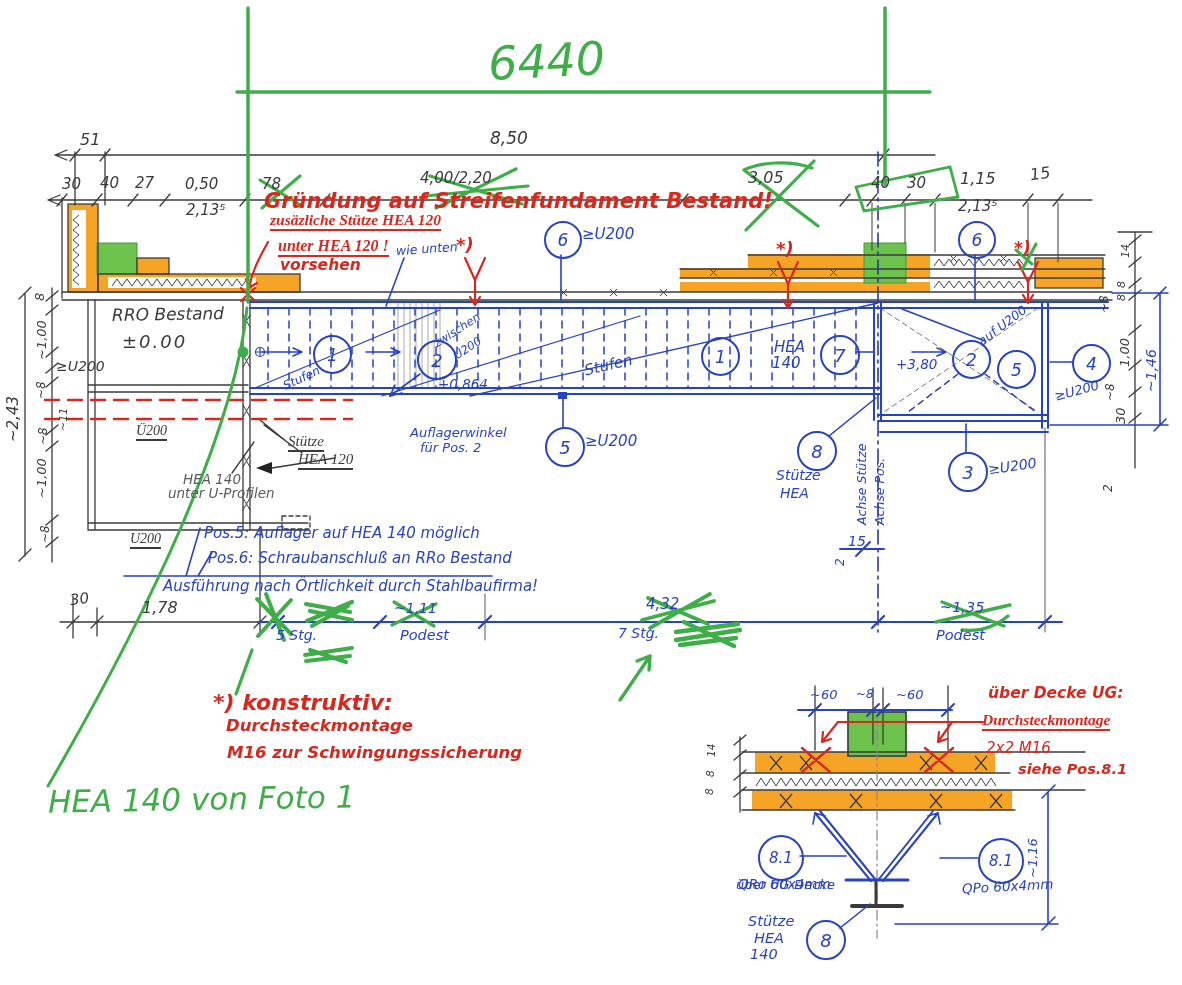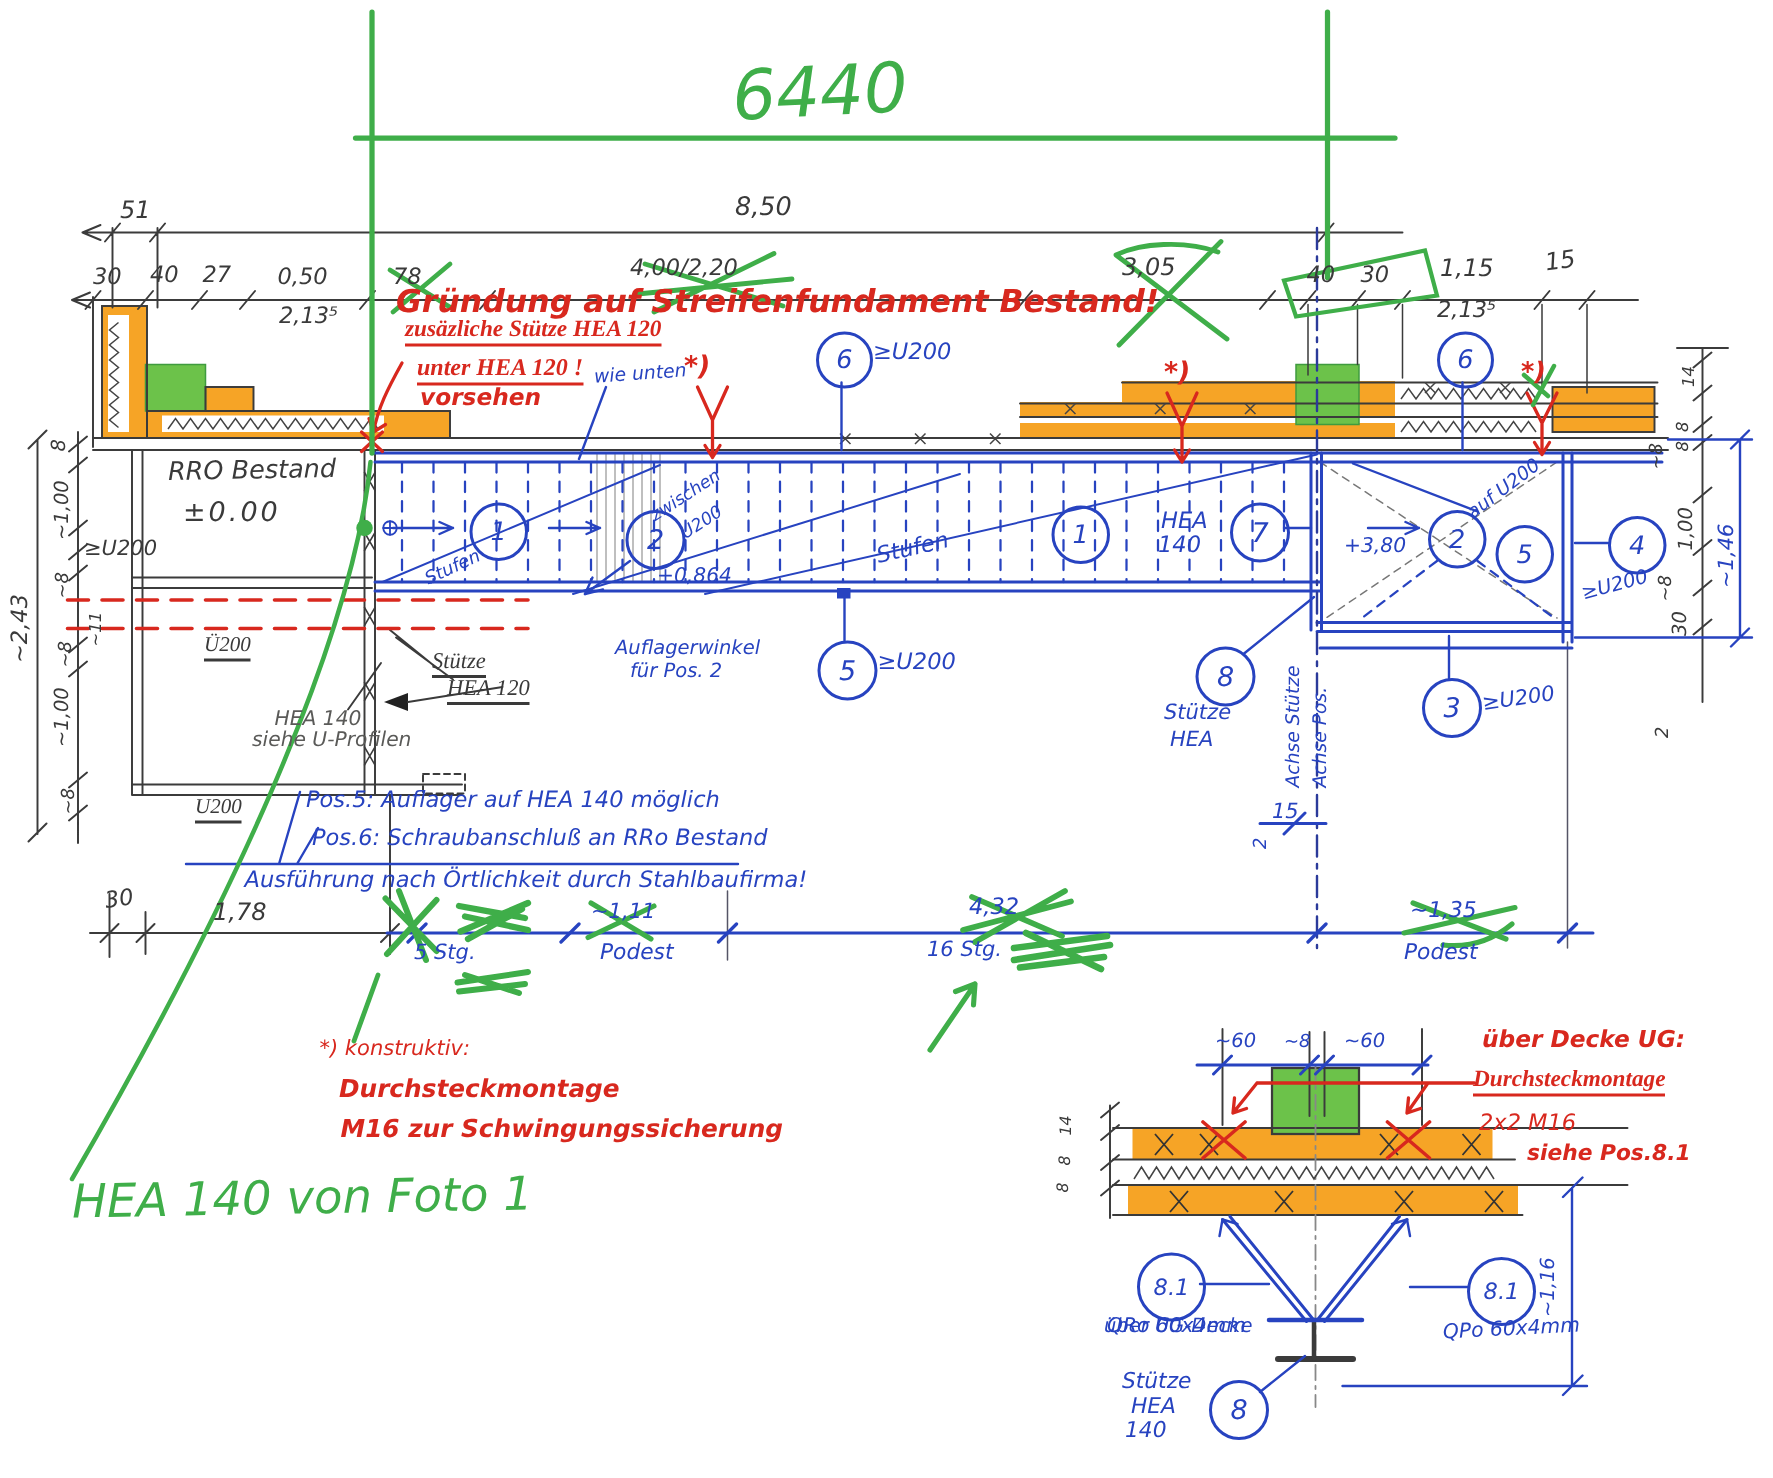--- a/index.html
+++ b/index.html
@@ -183,21 +183,21 @@
 <div class="t pen r90" style="left:1102px;top:492px;font-size:12px;">2</div>
 <div class="t blue r90" style="left:1144px;top:392px;font-size:14px;">~1,46</div>
 
 <div class="t pen" style="left:112px;top:306px;font-size:17px;transform:rotate(-1deg);">RRO Bestand</div>
 <div class="t pen" style="left:122px;top:333px;font-size:18px;letter-spacing:2px;">±0.00</div>
 <div class="t pen ul" style="left:136px;top:424px;font-size:14px;text-align:right;">Ü200</div>
 <div class="t pen ul" style="left:130px;top:532px;font-size:14px;">U200</div>
 <div class="t pen ul" style="left:288px;top:434px;font-size:15px;">Stütze</div>
 <div class="t pen ul" style="left:298px;top:452px;font-size:15px;">HEA 120</div>
 <div class="t gy" style="left:183px;top:473px;font-size:13.5px;">HEA 140</div>
-<div class="t gy" style="left:168px;top:487px;font-size:13.5px;">siehe U-Profilen</div>
+<div class="t gy" style="left:168px;top:487px;font-size:13.5px;">unter U-Profilen</div>
 
 <div class="t red" style="left:264px;top:191px;font-size:21px;font-weight:600;font-style:italic;">Gründung auf Streifenfundament Bestand!</div>
 <div class="t red ul" style="left:270px;top:212px;font-size:15.5px;font-weight:600;">zusäzliche Stütze HEA 120</div>
 <div class="t red ul" style="left:278px;top:238px;font-size:16px;font-weight:600;">unter HEA 120 !</div>
 <div class="t red" style="left:280px;top:258px;font-size:15.5px;font-weight:600;">vorsehen</div>
 <div class="t red" style="left:456px;top:236px;font-size:18px;font-weight:600;">*)</div>
 <div class="t red" style="left:776px;top:240px;font-size:18px;font-weight:600;">*)</div>
 <div class="t red" style="left:1014px;top:240px;font-size:17px;font-weight:600;">*)</div>
 
 <div class="t blue" style="left:396px;top:243px;font-size:12.5px;transform:rotate(-4deg);">wie unten</div>
@@ -239,25 +239,25 @@
 <div class="t blue" style="left:204px;top:526px;font-size:15px;">Pos.5: Auflager auf HEA 140 möglich</div>
 <div class="t blue" style="left:208px;top:551px;font-size:15px;">Pos.6: Schraubanschluß an RRo Bestand</div>
 <div class="t blue" style="left:163px;top:579px;font-size:15px;">Ausführung nach Örtlichkeit durch Stahlbaufirma!</div>
 
 <div class="t pen" style="left:70px;top:592px;font-size:15px;transform:rotate(-8deg);">30</div>
 <div class="t pen" style="left:142px;top:600px;font-size:16px;">1,78</div>
 <div class="t blue" style="left:276px;top:628px;font-size:14px;">5 Stg.</div>
 <div class="t blue" style="left:394px;top:601px;font-size:14px;">~1,11</div>
 <div class="t blue" style="left:400px;top:628px;font-size:14.5px;">Podest</div>
 <div class="t blue" style="left:646px;top:597px;font-size:15px;">4,32</div>
-<div class="t blue" style="left:618px;top:626px;font-size:14px;">16 Stg.</div>
+<div class="t blue" style="left:618px;top:626px;font-size:14px;">7 Stg.</div>
 <div class="t blue" style="left:940px;top:600px;font-size:14.5px;">~1,35</div>
 <div class="t blue" style="left:936px;top:628px;font-size:14.5px;">Podest</div>
 
-<div class="t red" style="left:213px;top:692px;font-size:14px;font-weight:400;">*) konstruktiv:</div>
+<div class="t red" style="left:213px;top:692px;font-size:22px;font-weight:700;">*) konstruktiv:</div>
 <div class="t red" style="left:226px;top:718px;font-size:16.5px;font-weight:600;">Durchsteckmontage</div>
 <div class="t red" style="left:227px;top:745px;font-size:16.5px;font-weight:600;">M16 zur Schwingungssicherung</div>
 
 <div class="t blue" style="left:810px;top:688px;font-size:13px;">~60</div>
 <div class="t blue" style="left:856px;top:688px;font-size:12px;">~8</div>
 <div class="t blue" style="left:896px;top:688px;font-size:13px;">~60</div>
 <div class="t pen r90" style="left:706px;top:757px;font-size:10.5px;">14</div>
 <div class="t pen r90" style="left:705px;top:777px;font-size:10.5px;">8</div>
 <div class="t pen r90" style="left:704px;top:795px;font-size:10.5px;">8</div>
 <div class="t red" style="left:988px;top:686px;font-size:15.5px;font-weight:600;">über Decke UG:</div>

